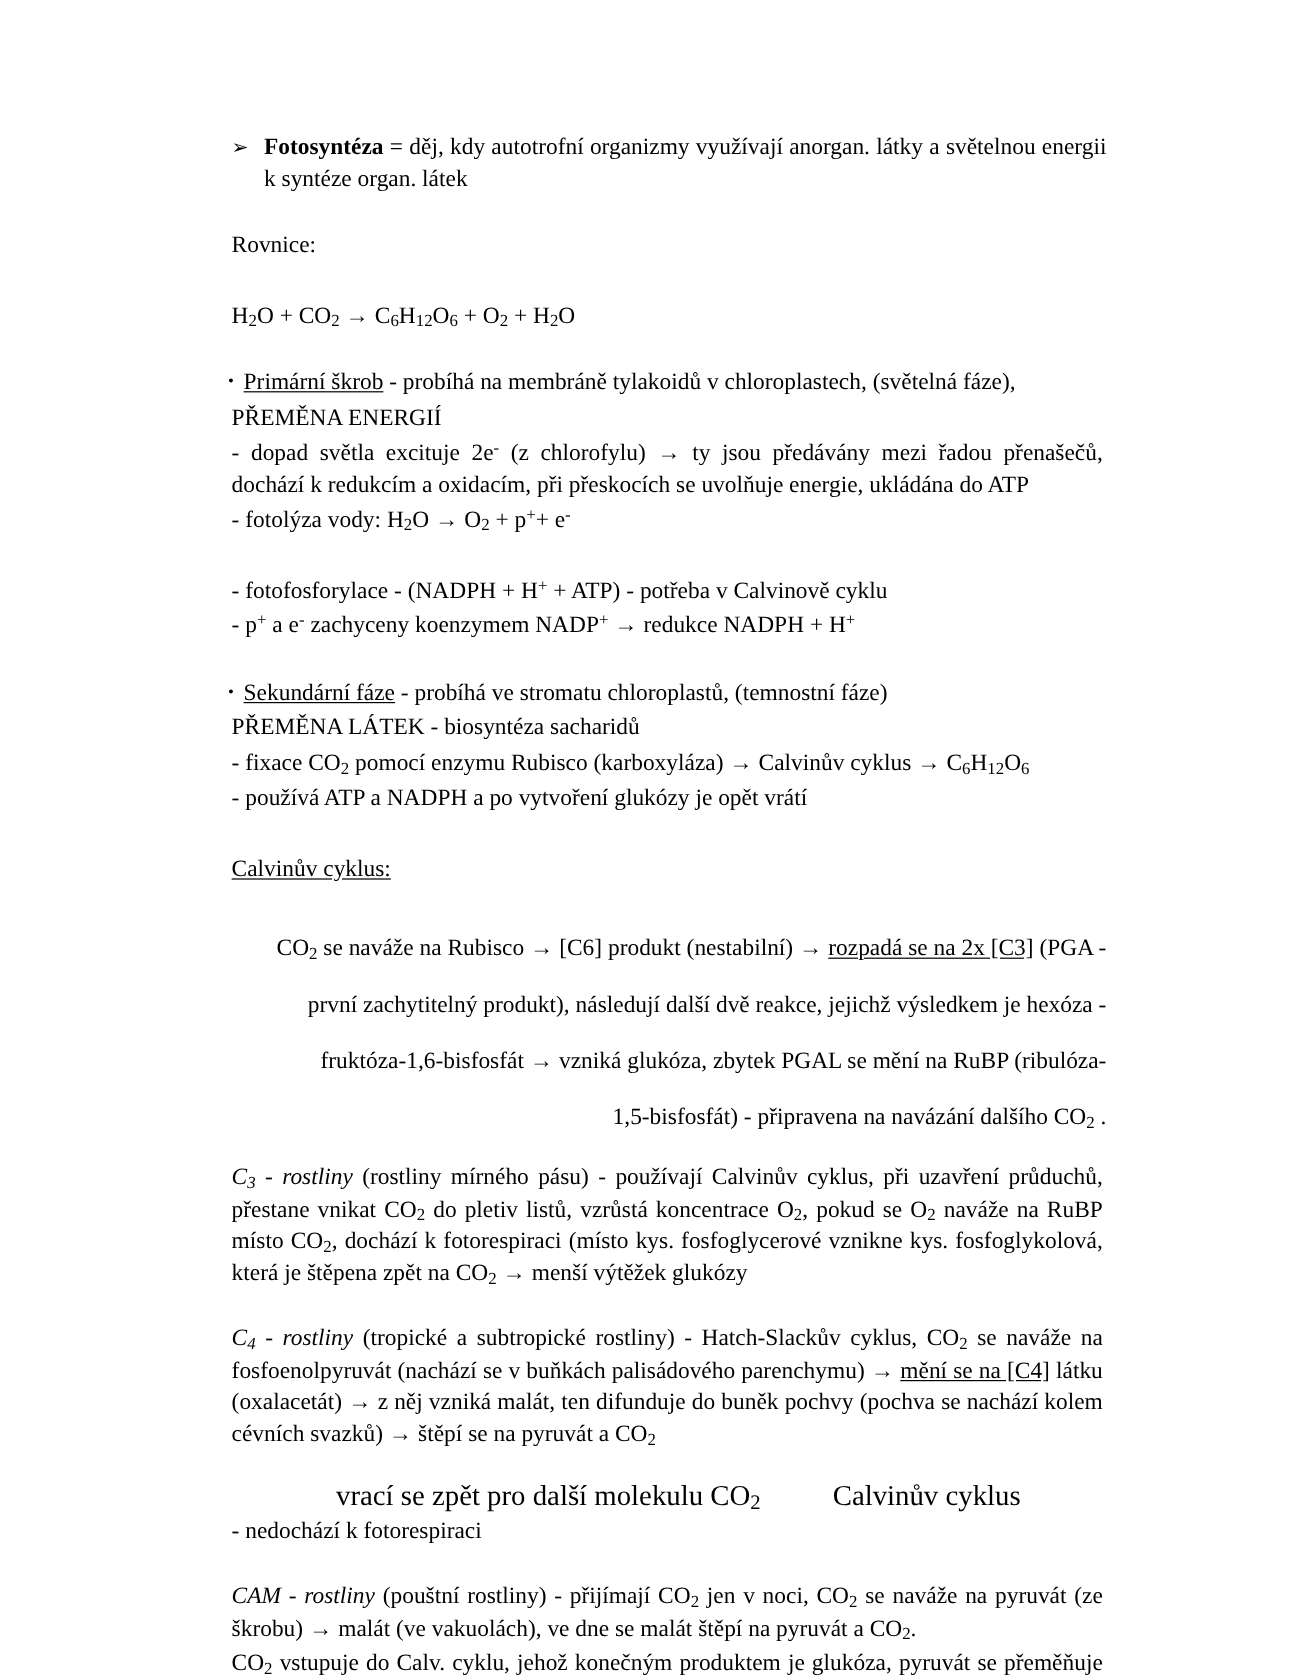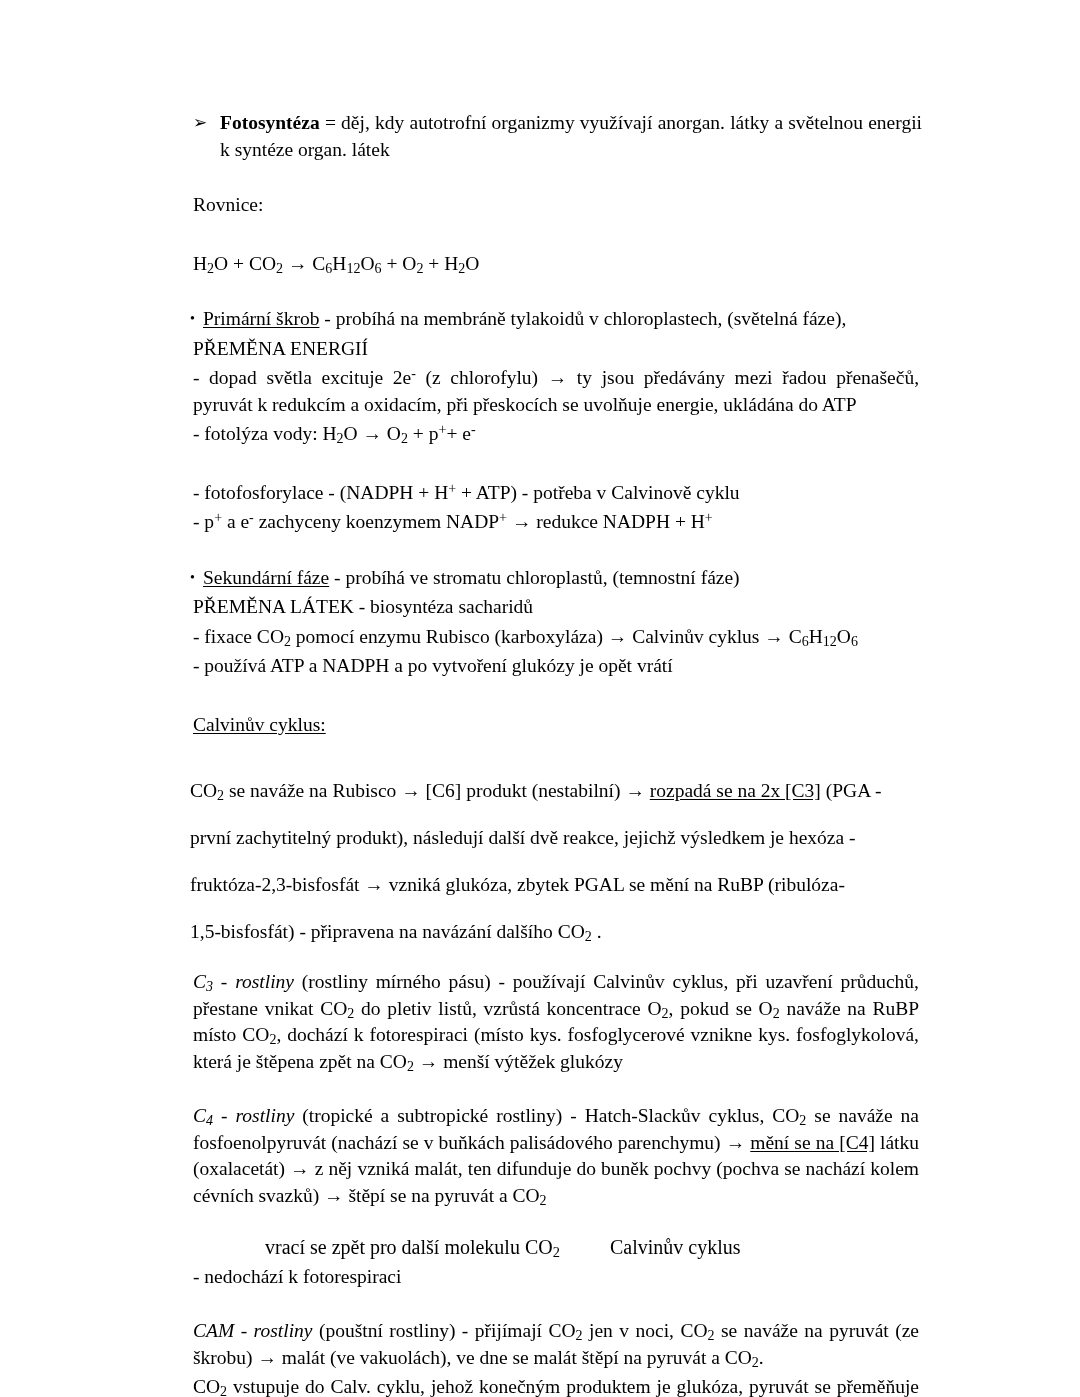--- a/index.html
+++ b/index.html
@@ -86,27 +86,27 @@
   sup {
     font-size: 0.72em;
     vertical-align: 0.42em;
     line-height: 0;
   }
 
   .loose-line {
     font-size: 19.5px;
     line-height: 26.5px;
     margin: 0;
-    text-align: left;
+    text-align: right;
   }
   
   .airy { line-height: 47px; }
 
   .indent-line {
-    font-size: 20px;
+    font-size: 24px;
     line-height: 26.5px;
     text-align: left;
     white-space: pre;
   }
 
   .nowrap { white-space: nowrap; }
 </style>
 </head>
 <body>
 
@@ -124,21 +124,21 @@
     <div class="gap-lg"></div>
 
     <p class="para left"><span>H</span><sub>2</sub><span>O</span><span> + </span><span>CO</span><sub>2</sub><span> → </span><span>C</span><sub>6</sub><span>H</span><sub>12</sub><span>O</span><sub>6</sub><span> + </span><span>O</span><sub>2</sub><span> + </span><span>H</span><sub>2</sub><span>O</span></p>
 
     <div class="gap-lg"></div>
 
     <div class="bullet-dot-line">
       <span class="dot-glyph">•</span><span class="u">Primární škrob</span><span> - probíhá na membráně tylakoidů v chloroplastech, (světelná fáze),</span>
     </div>
     <p class="para left">PŘEMĚNA ENERGIÍ</p>
-    <p class="para"><span>- dopad světla excituje 2e</span><sup>-</sup><span> (z chlorofylu) → ty jsou předávány mezi řadou přenašečů, pyruvát k redukcím a oxidacím, při přeskocích se uvolňuje energie, ukládána do ATP</span></p>
+    <p class="para"><span>- dopad světla excituje 2e</span><sup>-</sup><span> (z chlorofylu) → ty jsou předávány mezi řadou přenašečů, dochází k redukcím a oxidacím, při přeskocích se uvolňuje energie, ukládána do ATP</span></p>
     <p class="para left"><span>- fotolýza vody:  H</span><sub>2</sub><span>O → O</span><sub>2</sub><span> + p</span><sup>+</sup><span>+ e</span><sup>-</sup></p>
 
     <div class="gap-lg"></div>
 
     <p class="para left"><span>- fotofosforylace - (NADPH + H</span><sup>+</sup><span> + ATP) - potřeba v Calvinově cyklu</span></p>
     <p class="para left"><span>- p</span><sup>+</sup><span> a e</span><sup>-</sup><span> zachyceny koenzymem NADP</span><sup>+</sup><span> → redukce NADPH + H</span><sup>+</sup></p>
 
     <div class="gap-lg"></div>
 
     <div class="bullet-dot-line">
@@ -149,21 +149,21 @@
     <p class="para left">- používá ATP a NADPH a po vytvoření glukózy je opět vrátí</p>
 
     <div class="gap-lg"></div>
 
     <p class="para left"><span class="u">Calvinův cyklus:</span></p>
 
     <div class="gap-lg"></div>
 
     <p class="loose-line airy"><span>CO</span><sub>2</sub><span>  se naváže na Rubisco → [C6] produkt (nestabilní) → </span><span class="u">rozpadá se na 2x [C3]</span><span> (PGA -</span></p>
     <p class="loose-line airy">první zachytitelný produkt), následují další dvě reakce, jejichž výsledkem je hexóza -</p>
-    <p class="loose-line airy">fruktóza-2,3-bisfosfát → vzniká glukóza, zbytek PGAL se mění na RuBP (ribulóza-</p>
+    <p class="loose-line airy">fruktóza-1,6-bisfosfát → vzniká glukóza, zbytek PGAL se mění na RuBP (ribulóza-</p>
     <p class="loose-line airy"><span>1,5-bisfosfát) - připravena na navázání dalšího CO</span><sub>2</sub><span> .</span></p>
 
     <div class="gap-sm"></div>
 
     <p class="para"><i><span>C</span><sub>3</sub><span> - rostliny</span></i><span> (rostliny mírného pásu) - používají Calvinův cyklus, při uzavření průduchů, přestane vnikat CO</span><sub>2</sub><span> do pletiv listů, vzrůstá koncentrace O</span><sub>2</sub><span>, pokud se O</span><sub>2</sub><span> naváže na RuBP místo CO</span><sub>2</sub><span>, dochází k fotorespiraci (místo kys. fosfoglycerové vznikne kys. fosfoglykolová, která je štěpena zpět na CO</span><sub>2</sub><span> → menší výtěžek glukózy</span></p>
 
     <div class="gap-md"></div>
 
     <p class="para"><i><span>C</span><sub>4</sub><span> - rostliny</span></i><span> (tropické a subtropické rostliny) - Hatch-Slackův cyklus, CO</span><sub>2</sub><span> se naváže na fosfoenolpyruvát (nachází se v buňkách palisádového parenchymu) → </span><span class="u nowrap">mění se na [C4]</span><span> látku (oxalacetát) → z něj vzniká malát, ten difunduje do buněk pochvy (pochva se nachází kolem cévních svazků) → štěpí se na pyruvát a CO</span><sub>2</sub></p>
 

